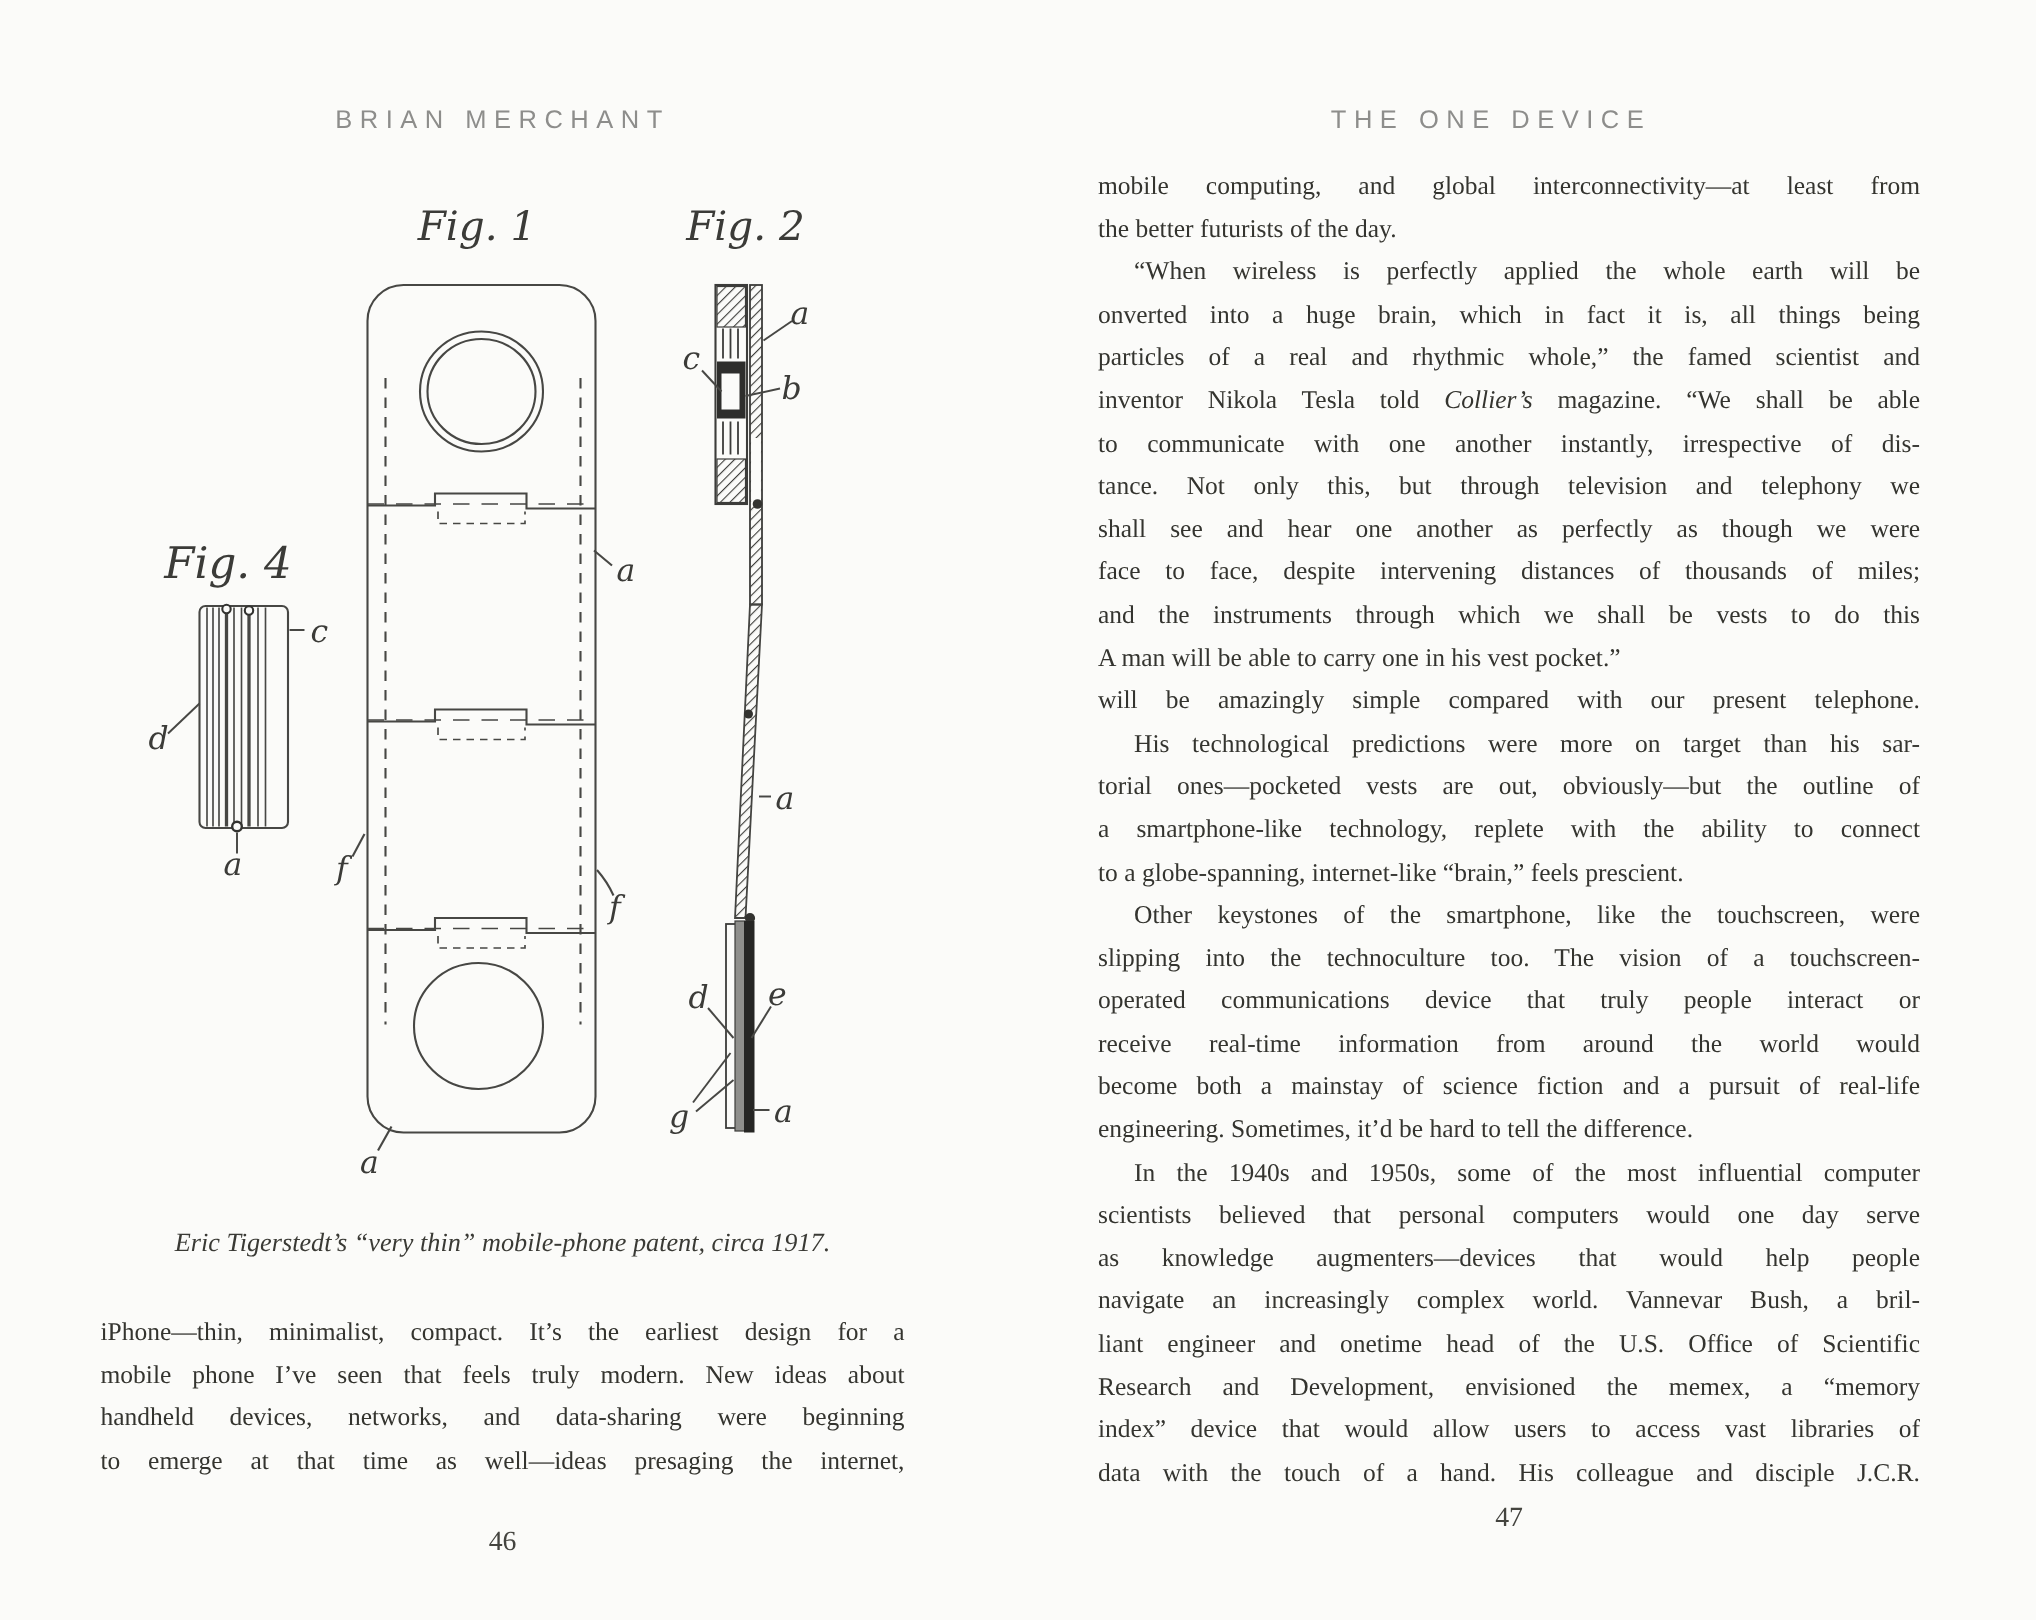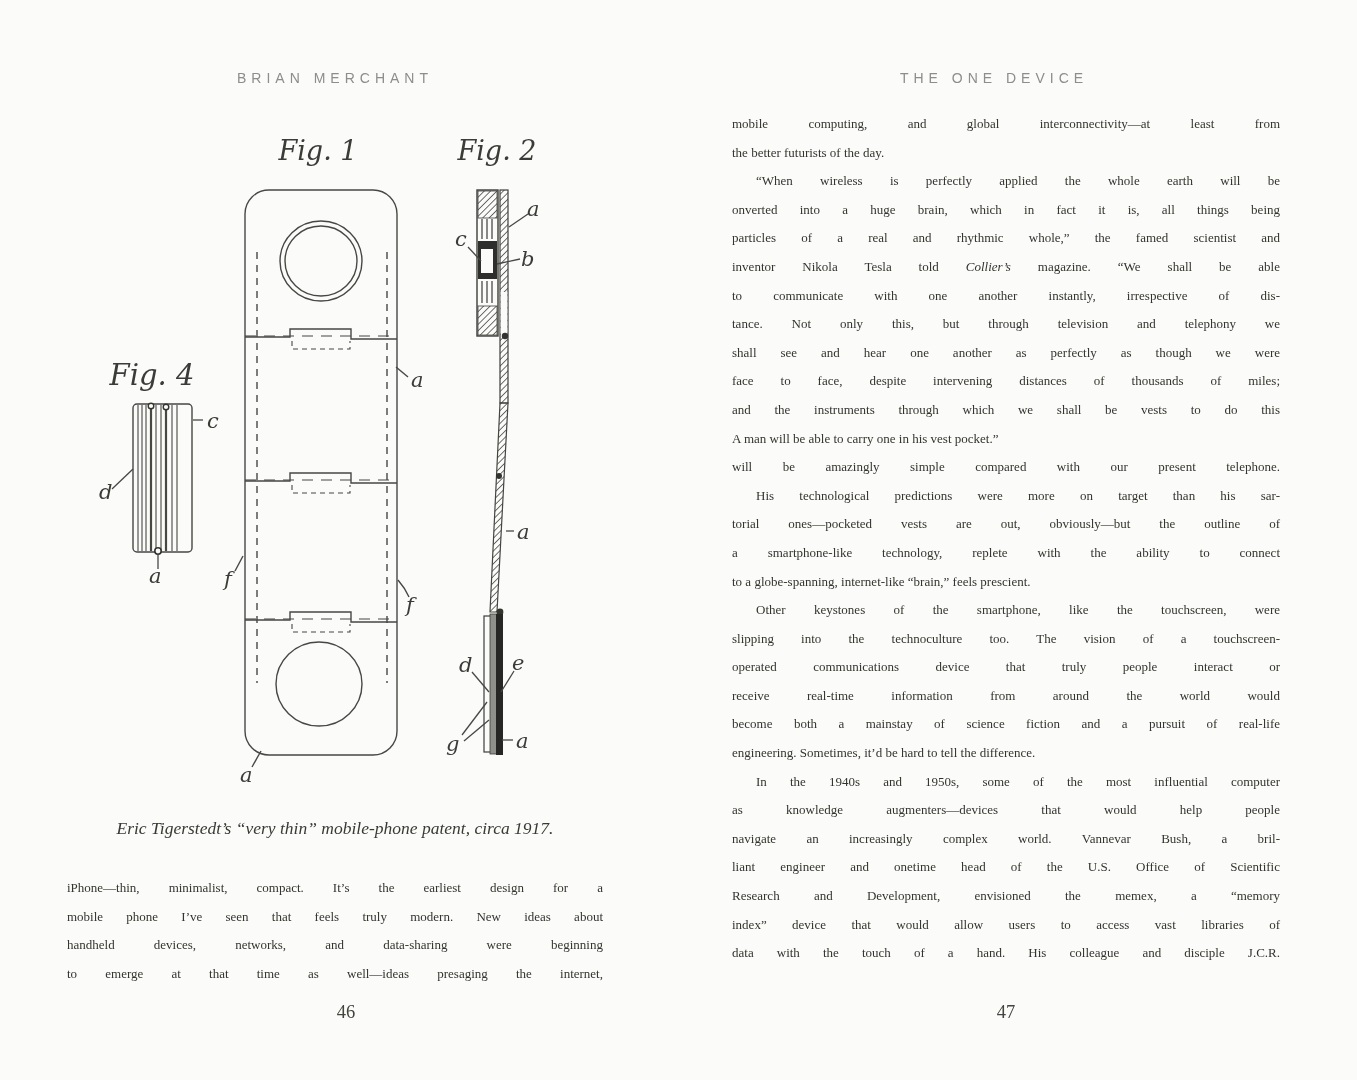--- a/index.html
+++ b/index.html
@@ -9,42 +9,42 @@
     font-family:"Liberation Serif","DejaVu Serif",serif;
     color:#30302d;
   }
   .page { position:absolute; top:0; height:1080px; }
   #left-page  { left:0;   width:690px; }
   #right-page { left:690px; width:667px; }
 
   .runhead {
     position:absolute; top:70px; text-align:center;
     font-family:"Liberation Sans","DejaVu Sans",sans-serif;
-    font-size:14px; letter-spacing:5px; color:#8d8d8b; font-weight:400;
+    font-size:17px; letter-spacing:5px; color:#8d8d8b; font-weight:400;
   }
   #left-page .runhead  { left:67px; width:536px; }
   #right-page .runhead { left:30px; width:548px; }
 
-  .bodytext { position:absolute; font-size:13px; color:#34342f; }
+  .bodytext { position:absolute; font-size:17px; color:#34342f; }
   #left-body  { left:67px; top:874px; width:536px; }
   #right-body { left:42px; top:110px; width:548px; }
 
   .tline { height:28.6px; line-height:28.6px; }
   .tline.just { text-align:justify; text-align-last:justify; }
   .tline.ind  { text-indent:24px; }
 
   .caption {
     position:absolute; left:47px; top:808px; width:576px;
     text-align:center; font-style:italic; font-size:17.5px; color:#3a3a35;margin-top:10px;
   }
   .pagenum {
     position:absolute; top:1002px; text-align:center;
     font-size:18.5px; color:#44443f;
   }
-  #left-page .pagenum  { left:78px; width:536px; }
+  #left-page .pagenum  { left:67px; width:536px;margin-top:16px; }
   #right-page .pagenum { left:42px; width:548px; }
 
   #figure-svg { position:absolute; left:90px; top:125px; }
   .figlabel { font-family:"DejaVu Serif",serif; font-style:italic; fill:#3b3b38; }
   .plabel   { font-family:"DejaVu Serif",serif; font-style:italic; fill:#3b3b38; font-size:21px; }
 </style>
 </head>
 <body>
 
 <div class="page" id="left-page">
@@ -201,20 +201,21 @@
       <div class="tline just">torial ones—pocketed vests are out, obviously—but the outline of</div>
       <div class="tline just">a smartphone-like technology, replete with the ability to connect</div>
       <div class="tline">to a globe-spanning, internet-like “brain,” feels prescient.</div>
       <div class="tline just ind">Other keystones of the smartphone, like the touchscreen, were</div>
       <div class="tline just">slipping into the technoculture too. The vision of a touchscreen-</div>
       <div class="tline just">operated communications device that truly people interact or</div>
       <div class="tline just">receive real-time information from around the world would</div>
       <div class="tline just">become both a mainstay of science fiction and a pursuit of real-life</div>
       <div class="tline">engineering. Sometimes, it’d be hard to tell the difference.</div>
       <div class="tline just ind">In the 1940s and 1950s, some of the most influential computer</div>
+      <div class="tline just">scientists believed that personal computers would one day serve</div>
       <div class="tline just">as knowledge augmenters—devices that would help people</div>
       <div class="tline just">navigate an increasingly complex world. Vannevar Bush, a bril-</div>
       <div class="tline just">liant engineer and onetime head of the U.S. Office of Scientific</div>
       <div class="tline just">Research and Development, envisioned the memex, a “memory</div>
       <div class="tline just">index” device that would allow users to access vast libraries of</div>
       <div class="tline just">data with the touch of a hand. His colleague and disciple J.C.R.</div>
     </div>
 
   <div class="pagenum">47</div>
 </div>

